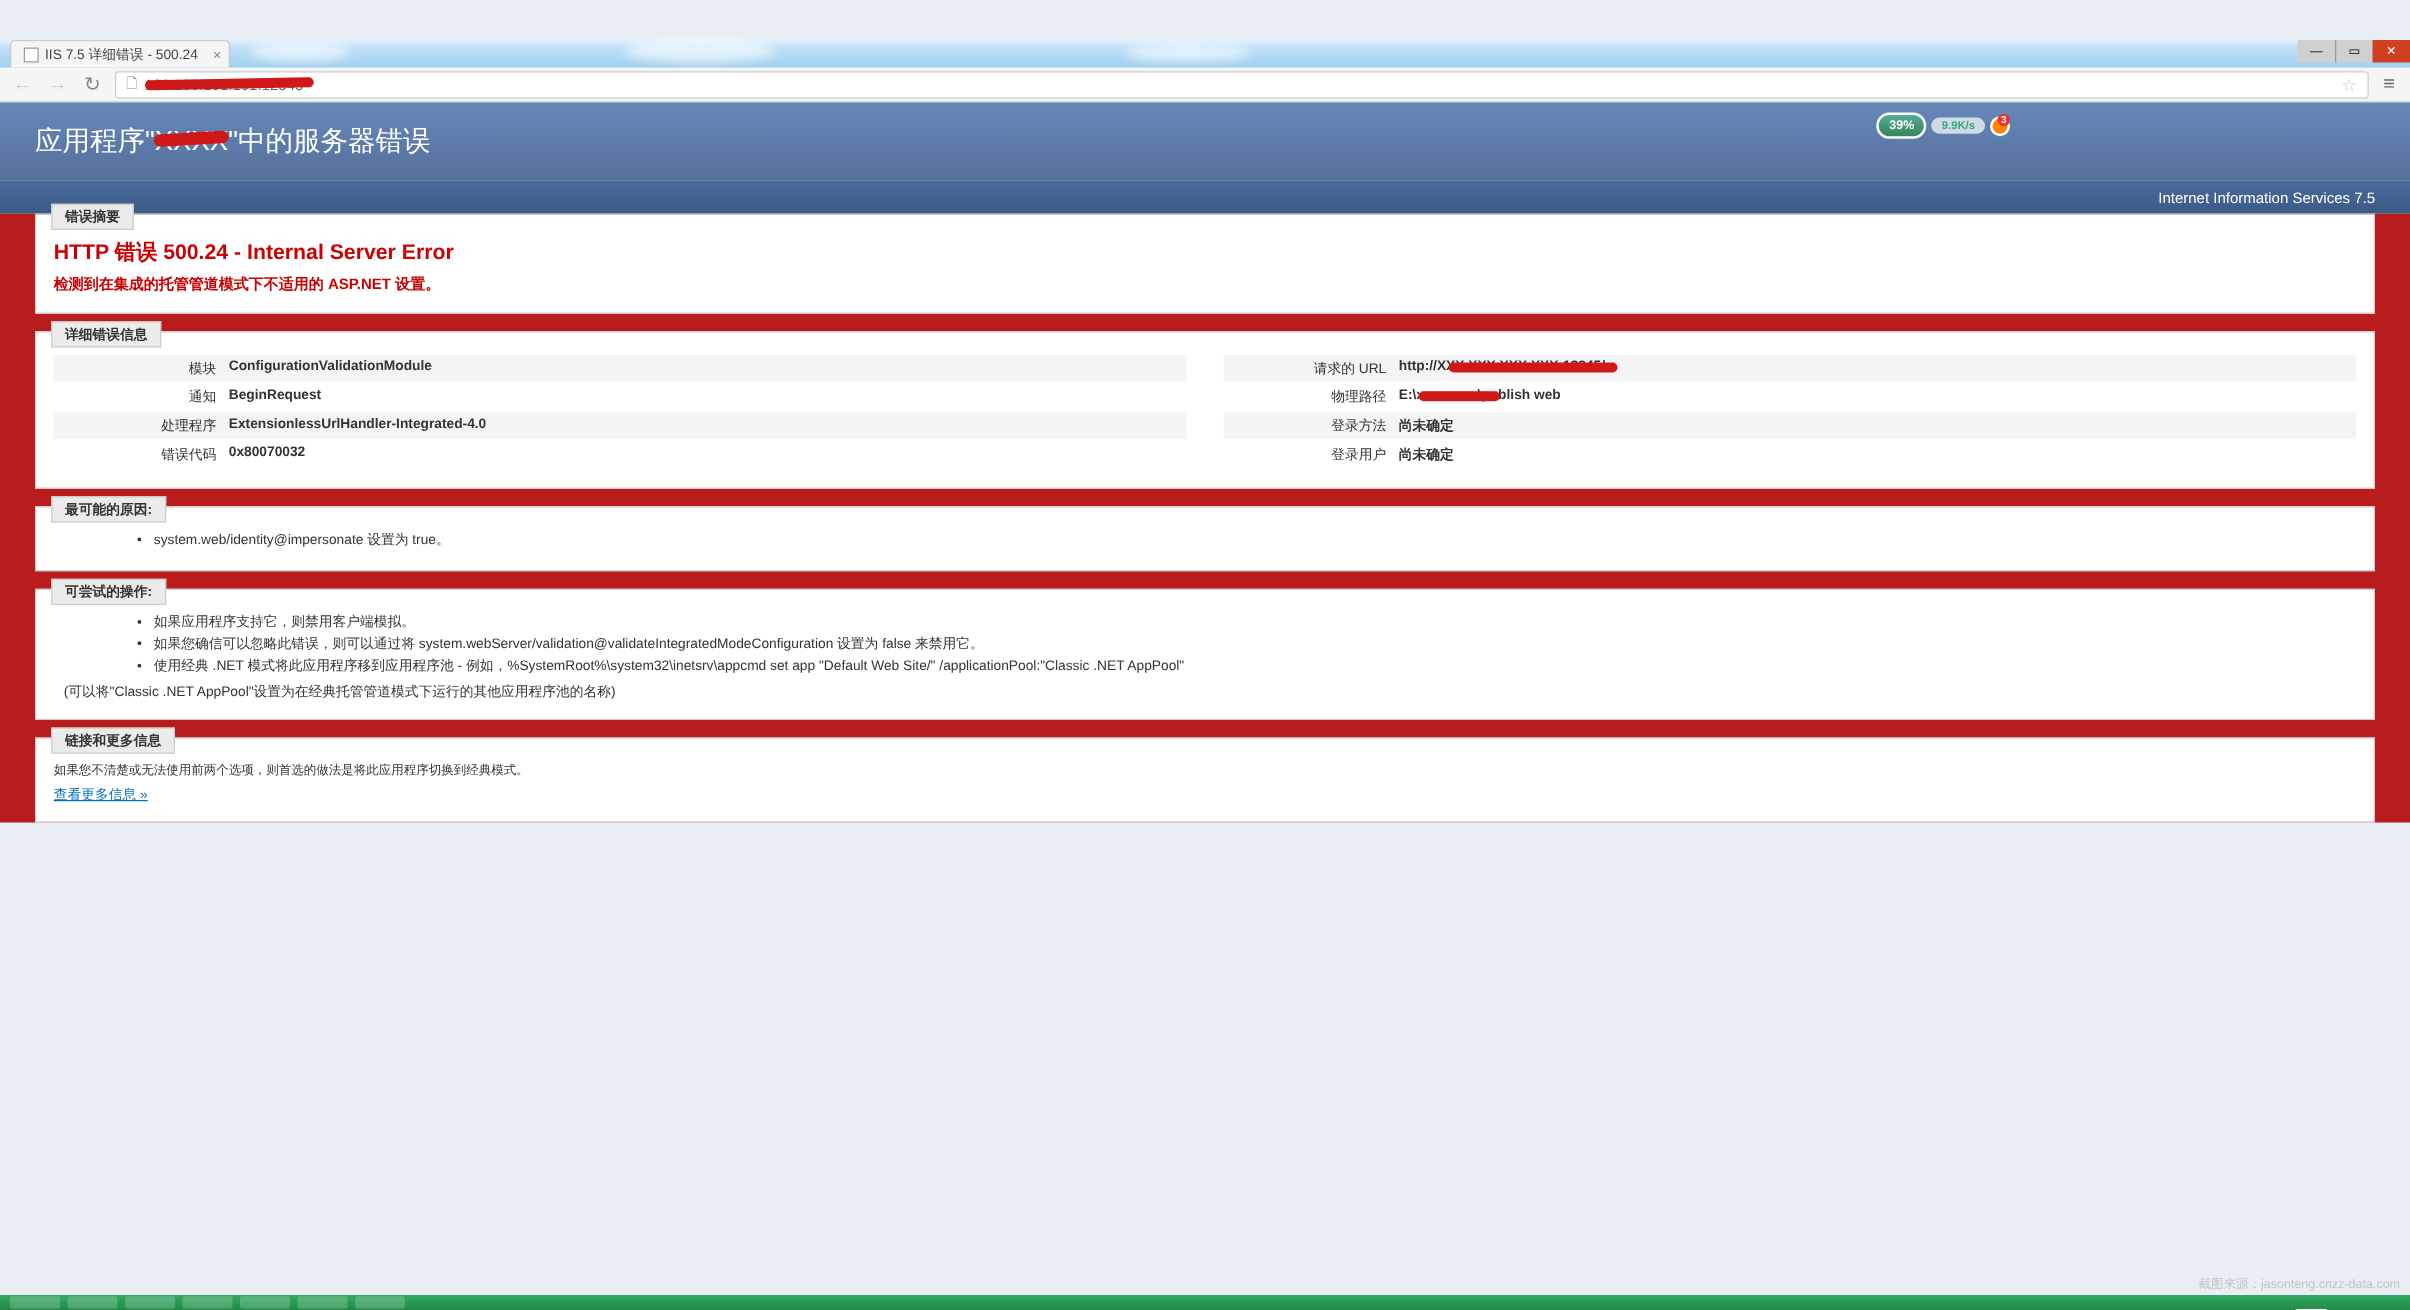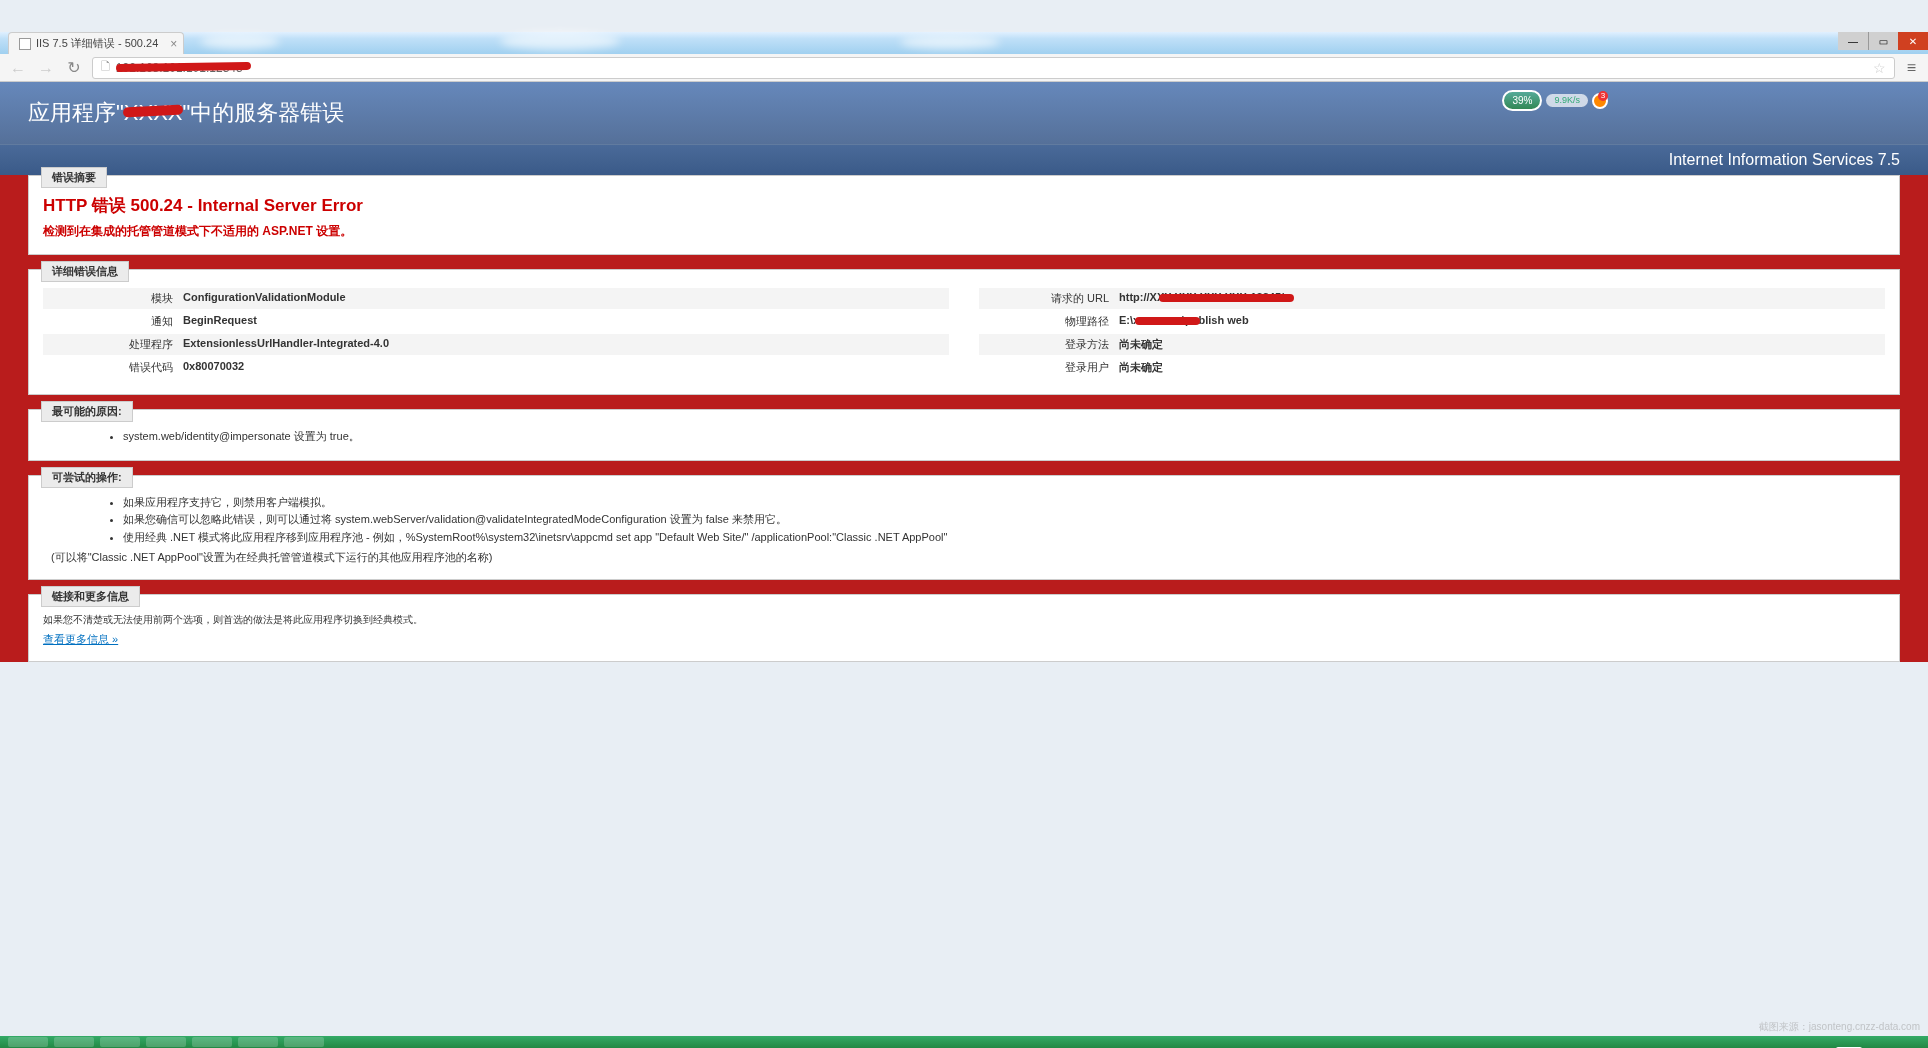--- a/index.html
+++ b/index.html
@@ -30,27 +30,27 @@
     
     
     .sky-bg { background: linear-gradient(180deg, #e0f0ff 0%, #c0e0f8 30%, #a0d0f0 100%); margin-top: 32px; }
     .cloud { position: absolute; background: rgba(255,255,255,0.6); border-radius: 50%; filter: blur(4px); }
     
     
     .error-header { background: #5577aa; background: linear-gradient(#6688bb, #557099); padding: 16px 28px; color: #fff; position: relative; min-height:40px;}
     .error-title { font-size: 22px; font-weight: normal; position: relative; }
     .title-redact { position: absolute; left: 95px; top: 8px; width: 60px; height: 10px; background: #d01818; border-radius: 5px; transform: rotate(-3deg); }
     
-    .speed-widget { position: absolute; right: 320px; top: 8px; display: flex; align-items: center; gap: 4px; }
+    .speed-widget { position: absolute; right: 320px; top: 8px; display: flex; align-items: center; gap: 4px; font-weight: bold; }
     .speed-badge { background: linear-gradient(#5a9, #385); border-radius: 12px; padding: 3px 8px; color: #fff; font-size: 10px; border: 2px solid #fff; }
     .speed-cloud { background: rgba(255,255,255,0.7); border-radius: 10px; padding: 2px 8px; font-size: 9px; color: #3a7; display:flex; flex-direction:column; line-height:1; }
     .speed-orange { background: #f80; width:16px; height:16px; border-radius:50%; border:2px solid #fff; position:relative; }
     .speed-orange::after { content:'3'; position:absolute; right:-2px; top:-4px; background:#e33; color:#fff; font-size:8px; border-radius:50%; width:10px; height:10px; text-align:center; line-height:10px; }
     
-    .iis-banner { background: #5577aa; background: linear-gradient(#4a6a99, #3a5a88); padding: 6px 28px; text-align: right; color: #fff; font-size: 16px; border-top: 1px solid rgba(255,255,255,0.2); }
+    .iis-banner { background: #5577aa; background: linear-gradient(#4a6a99, #3a5a88); padding: 6px 28px; text-align: right; color: #fff; font-size: 12px; border-top: 1px solid rgba(255,255,255,0.2); }
     
     
     .content { padding: 0 28px; background: #b91c1c; }
     
     .section { background: #fff; border: 1px solid #ccc; margin-bottom: 14px; position: relative; padding: 18px 14px 14px; }
     .section-label { position: absolute; top: -9px; left: 12px; background: #ebebeb; border: 1px solid #ccc; padding: 2px 10px; font-size: 11px; font-weight: bold; color: #333; }
     
     .error-code { color: #c00; font-size: 17px; font-weight: bold; margin-bottom: 6px; }
     .error-desc { color: #c00; font-size: 12px; font-weight: bold; }
     

